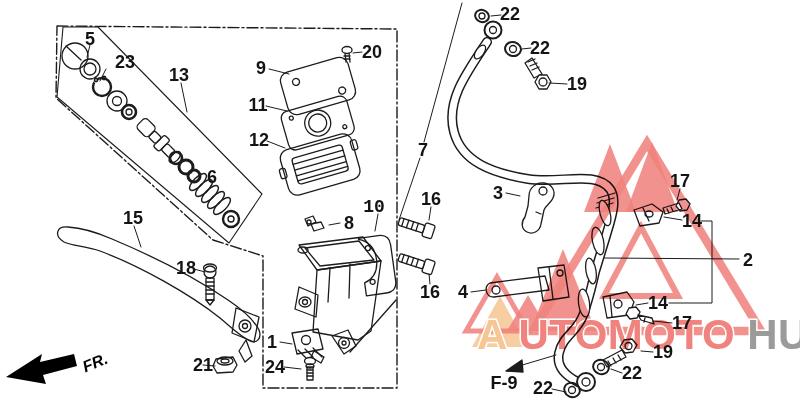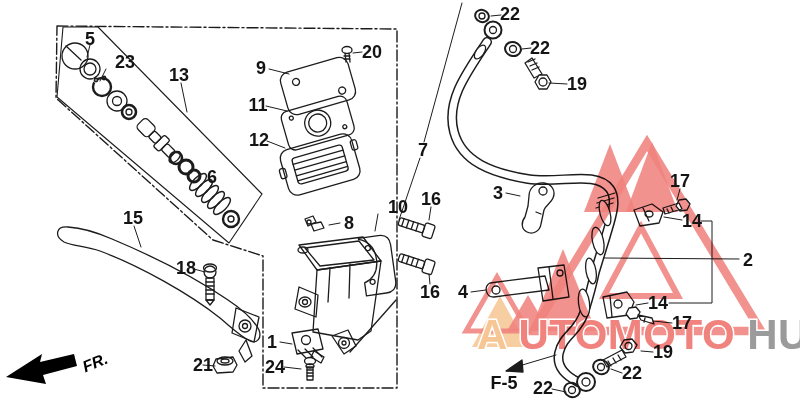--- a/index.html
+++ b/index.html
@@ -339,35 +339,35 @@
       <span class="plabel" style="left: 179px; top: 75px;">13</span>
       <span class="plabel" style="left: 212px; top: 177px;">6</span>
       <span class="plabel" style="left: 133px; top: 218px;">15</span>
       <span class="plabel" style="left: 186px; top: 268px;">18</span>
       <span class="plabel" style="left: 195px; top: 365px; margin-left: 8px;">21</span>
       <span class="plabel" style="left: 261px; top: 68px;">9</span>
       <span class="plabel" style="left: 258px; top: 105px;">11</span>
       <span class="plabel" style="left: 259px; top: 140px;">12</span>
       <span class="plabel" style="left: 372px; top: 52px;">20</span>
       <span class="plabel" style="left: 349px; top: 223px;">8</span>
-      <span class="plabel" style="left: 398px; top: 207px;">10</span>
+      <span class="plabel" style="left: 374px; top: 207px; font-family: Liberation Mono, monospace;">10</span>
       <span class="plabel" style="left: 431px; top: 199px;">16</span>
       <span class="plabel" style="left: 430px; top: 292px;">16</span>
       <span class="plabel" style="left: 272px; top: 342px;">1</span>
       <span class="plabel" style="left: 275px; top: 367px;">24</span>
       <span class="plabel" style="left: 423px; top: 150px;">7</span>
       <span class="plabel" style="left: 510px; top: 14px;">22</span>
       <span class="plabel" style="left: 540px; top: 48px;">22</span>
       <span class="plabel" style="left: 577px; top: 84px;">19</span>
       <span class="plabel" style="left: 498px; top: 193px;">3</span>
       <span class="plabel" style="left: 463px; top: 292px;">4</span>
       <span class="plabel" style="left: 680px; top: 181px;">17</span>
       <span class="plabel" style="left: 692px; top: 221px;">14</span>
       <span class="plabel" style="left: 748px; top: 260px;">2</span>
       <span class="plabel" style="left: 658px; top: 303px;">14</span>
       <span class="plabel" style="left: 682px; top: 323px;">17</span>
       <span class="plabel" style="left: 663px; top: 352px;">19</span>
       <span class="plabel" style="left: 632px; top: 373px;">22</span>
       <span class="plabel" style="left: 543px; top: 388px;">22</span>
     </div>
 
-  <div class="fref">F-5</div>
+  <div class="fref">F-9</div>
 </div>
 
 </body></html>

